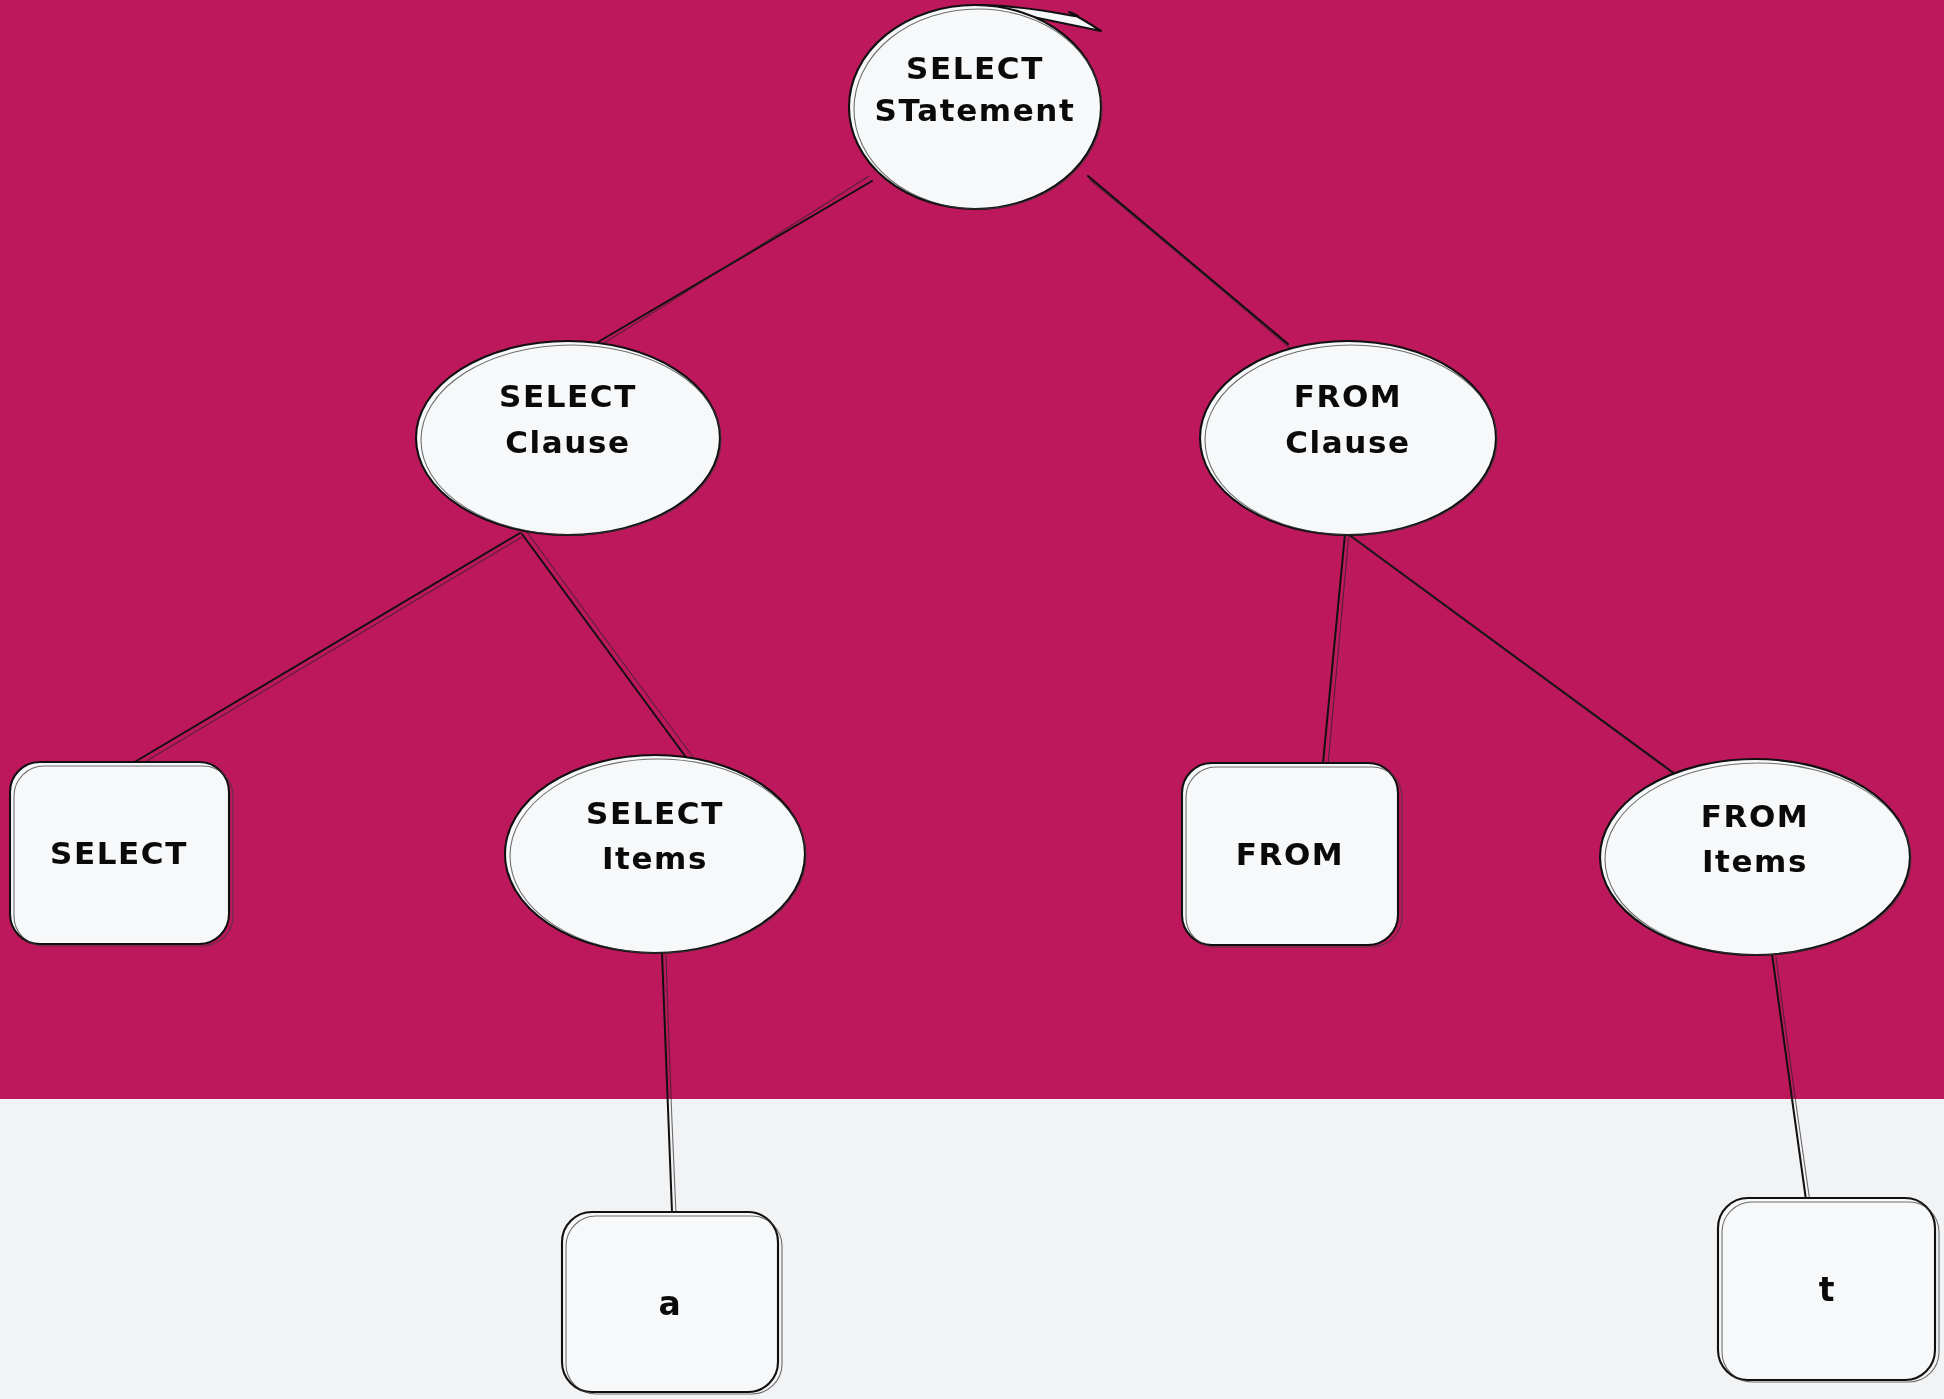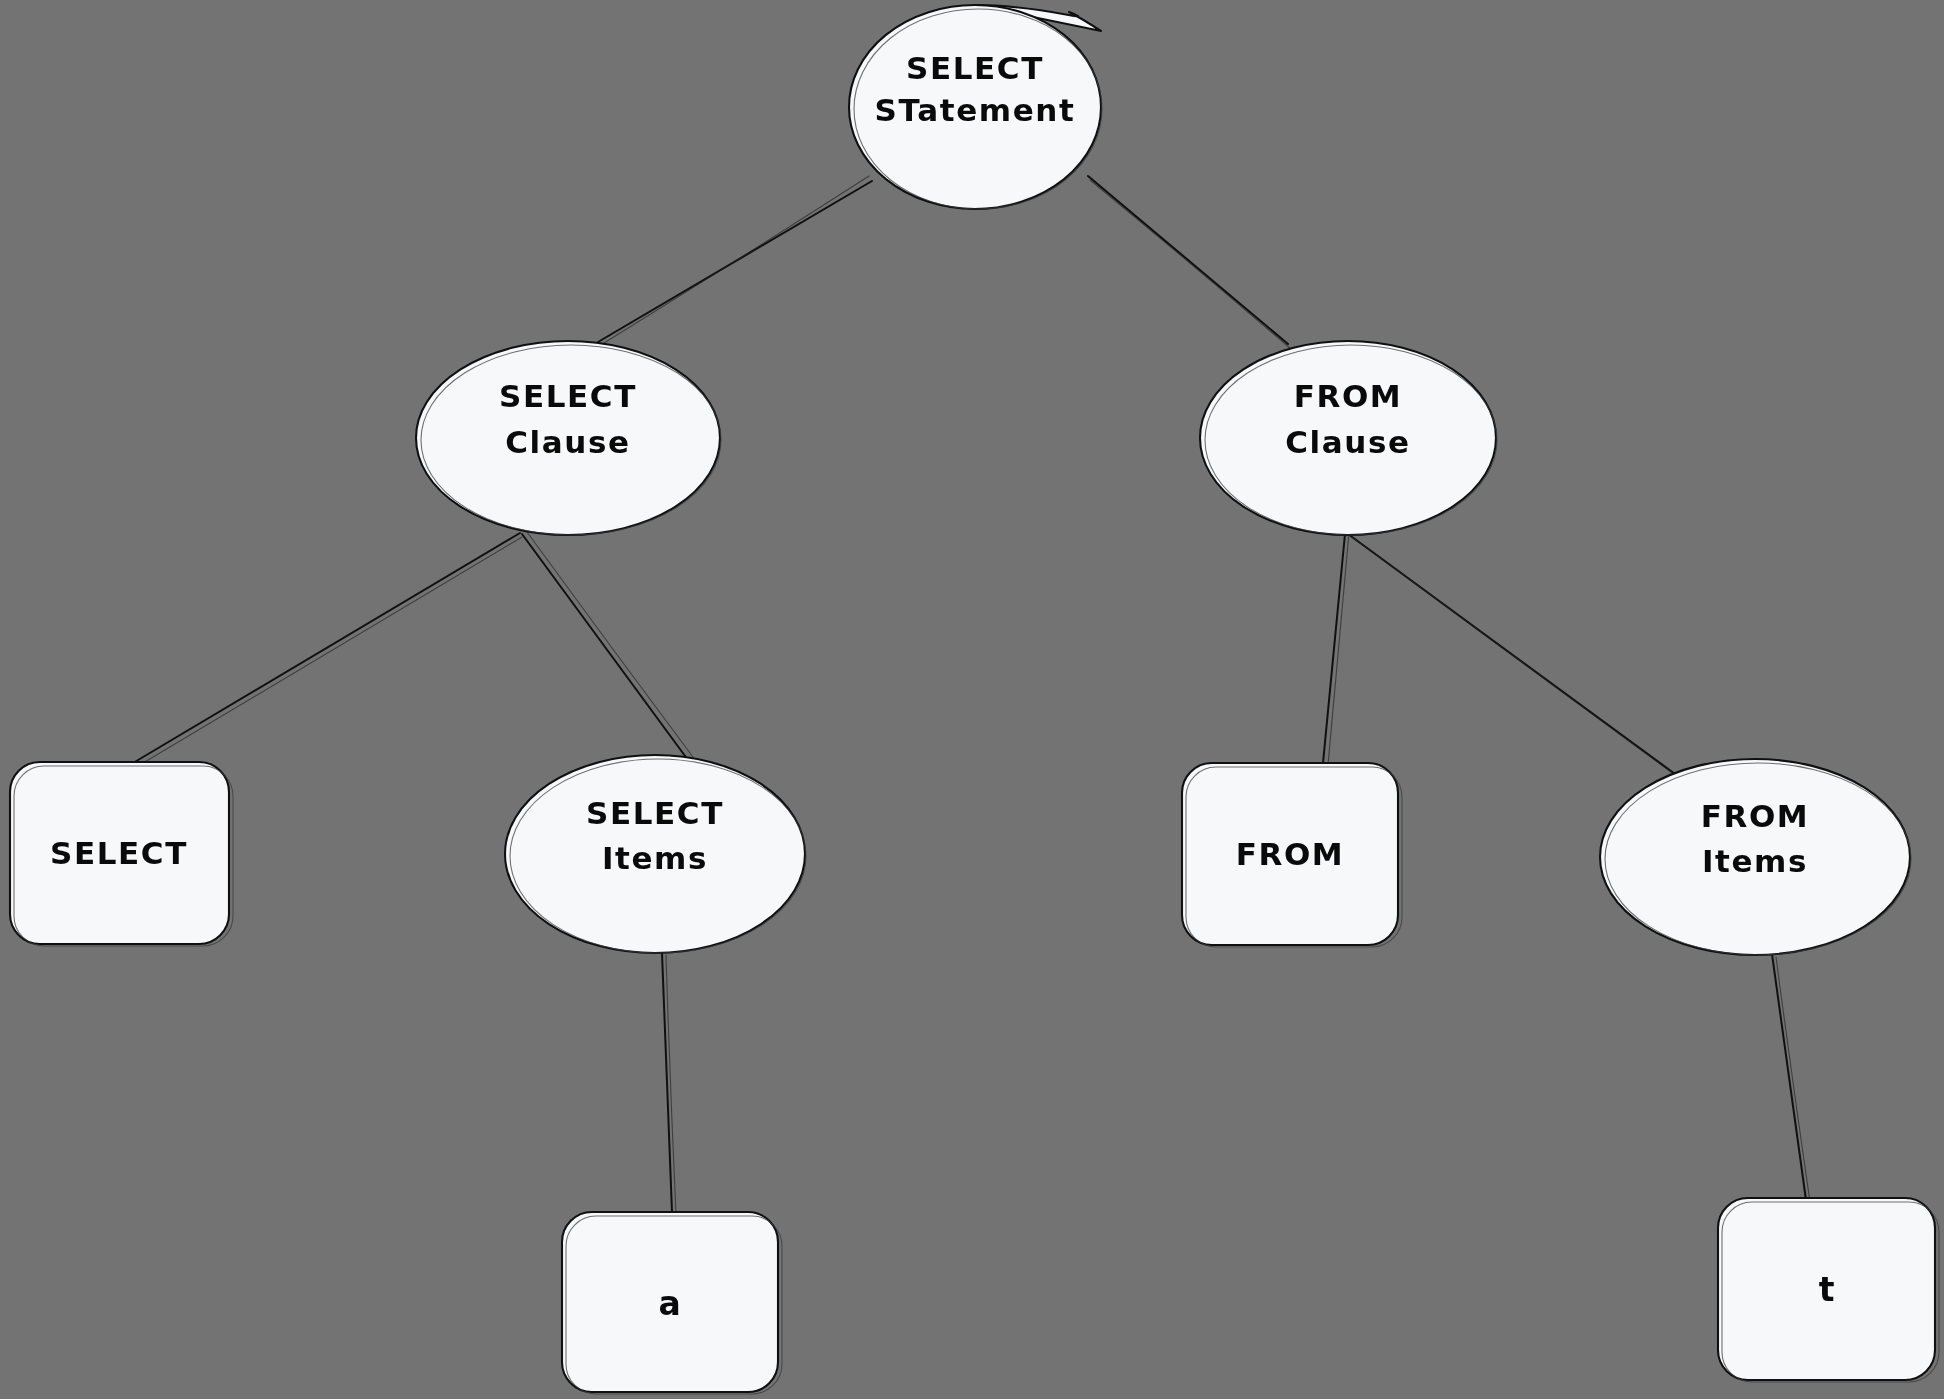--- a/index.html
+++ b/index.html
@@ -10,22 +10,22 @@
   }
   body {
     width: 1944px;
     height: 1399px;
     overflow: hidden;
     font-family: "DejaVu Sans", sans-serif;
   }
   #canvas-wrap {
     position: relative;
     width: 1944px;
-    height: 1399px;
-    background: #737373;
+    height: 1099px;
+    background: #be185d;
   }
   svg#diagram {
     position: absolute;
     top: 0;
     left: 0;
     width: 1944px;
     height: 1399px;
     display: block;
   }
   .node-shape {

